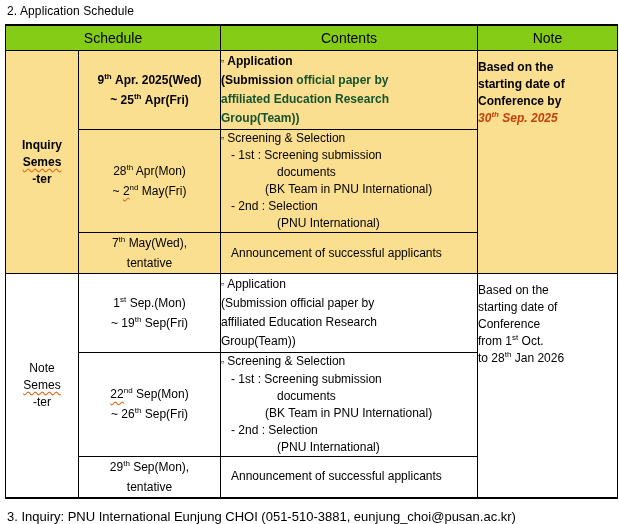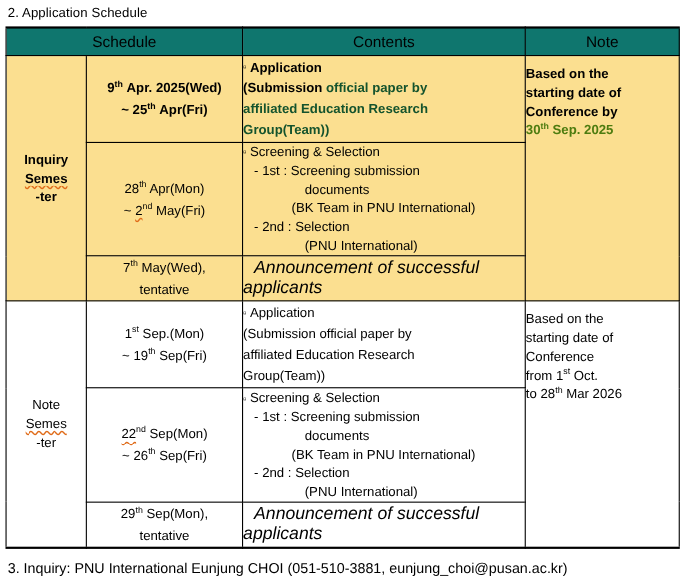--- a/index.html
+++ b/index.html
@@ -25,48 +25,48 @@
     table-layout:fixed;
   }
   table.schedule td, table.schedule th{
     border:1px solid #000;
     vertical-align:middle;
     padding:0;
   }
   
   table.schedule{border-top:2px solid #000;border-bottom:2px solid #000;}
   .hdr th{
-    background:#0f766e;
+    background:#84cc16;
     font-weight:normal;
     font-size:14px;
     text-align:center;
     height:24px;
     border-bottom:2px solid #000;
   }
   .spring td{background:#fbdf90;}
   .fall td{background:#ffffff;}
 
   .c-sem{width:73px;text-align:center;font-size:12px;line-height:17px;}
   .c-date{width:142px;text-align:center;font-size:12px;line-height:20px;margin-left:28px;}
   .c-cont{width:257px;font-size:12px;line-height:17px;padding:4px 6px;vertical-align:middle;}
   .c-note{width:146px;font-size:12px;line-height:17px;padding:4px 8px;vertical-align:middle;margin-left:35px;}
 
   .sem-line{display:block;}
   .bold{font-weight:bold;}
   .blue{color:#14532d;}
-  .red{color:#4d7c0f;}
+  .red{color:#c2410c;font-style:italic;}
   sup{font-size:8px;vertical-align:super;line-height:0;}
 
   .cont-line{display:block;white-space:nowrap;}
   .ind1{padding-left:10px;}
   .ind2{padding-left:44px;}
   .ind3{padding-left:56px;}
   .bullet{font-size:9px;vertical-align:middle;padding-right:3px;}
   .sp-cont{line-height:19px;}
-  .ann{font-size:16px;padding-left:10px;font-style:italic;}
+  .ann{font-size:12px;padding-left:10px;}
 
   .footer{
     font-size:13px;
     padding:10px 0 0 4px;
   }
   .wavy{text-decoration:underline;text-decoration-style:wavy;text-decoration-color:#e06c1a;text-underline-offset:2px;}
 </style>
 </head>
 <body>
 
@@ -175,21 +175,21 @@
         <span class="cont-line"><span class="bullet">▫</span><span>Application</span></span>
         <span class="cont-line">(Submission official paper by</span>
         <span class="cont-line">affiliated Education Research</span>
         <span class="cont-line">Group(Team))</span>
       </td>
       <td class="c-note" rowspan="3" style="vertical-align:top;padding-top:8px">
         <span class="cont-line">Based on the</span>
         <span class="cont-line">starting date of</span>
         <span class="cont-line">Conference</span>
         <span class="cont-line"><span>from 1</span><sup>st</sup> <span>Oct.</span></span>
-        <span class="cont-line"><span>to 28</span><sup>th</sup> <span>Mar 2026</span></span>
+        <span class="cont-line"><span>to 28</span><sup>th</sup> <span>Jan 2026</span></span>
       </td>
     </tr>
 
     <tr class="fall">
       <td class="c-date" style="height:90px">
         <div>
           <span class="wavy">22</span><sup>nd</sup>
           <span>Sep(Mon)</span>
         </div>
         <div>

